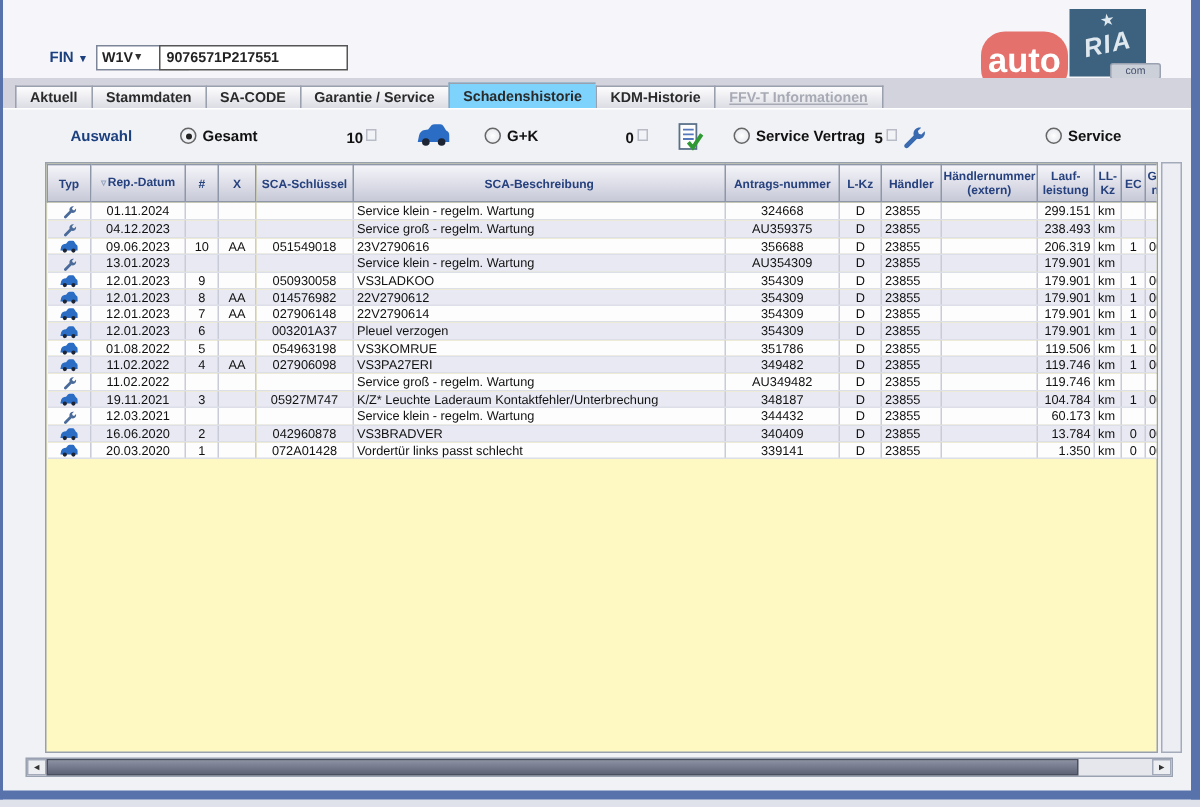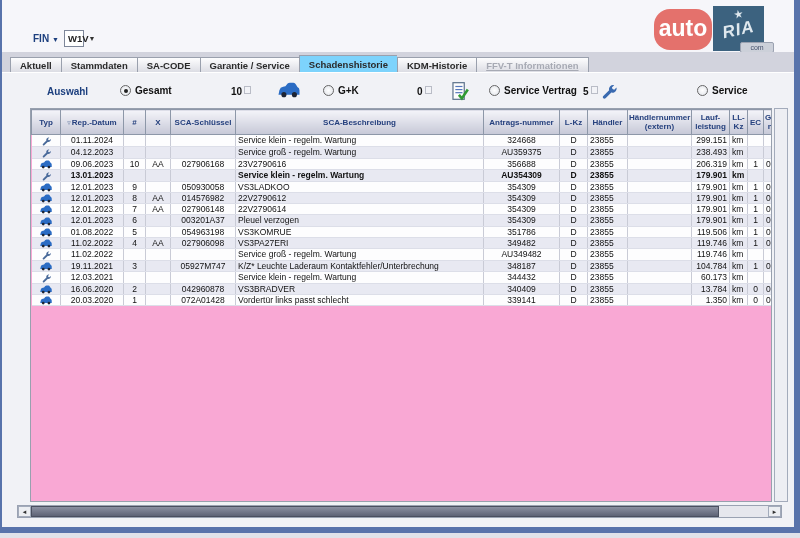--- a/index.html
+++ b/index.html
@@ -7,31 +7,31 @@
   body { background:#dfe2ea; font-family:"Liberation Sans", sans-serif; position:relative; overflow:hidden; }
 
   .window { position:absolute; left:0; top:0; width:800px; height:533px;
     background:#f1f2f6; border-left:2px solid #5873ab; border-right:6px solid #5873ab;
     border-bottom:6px solid #5873ab; }
 
   
   .topbar { position:absolute; left:0; top:0; width:100%; height:52px; background:#f6f6fa; }
   .fin-label { position:absolute; left:31px; top:33px; font-size:10px; font-weight:bold; color:#1c3f7e; cursor:pointer; }
   .fin-label .arr { font-size:7px; color:#1c3f7e; }
-  .wtv-select { position:absolute; left:62px; top:30px; width:20px; height:17px; background:#fff;
+  .wtv-select { position:absolute; left:62px; top:30px; width:62px; height:17px; background:#fff;
     border:1px solid #7d8699; font-size:9.5px; font-weight:bold; color:#222; display:flex;
     align-items:center; justify-content:flex-start; padding:0 3px; cursor:pointer; }
   .wtv-select .arr { font-size:7px; color:#333; }
   .fin-input { position:absolute; left:104px; top:30px; width:126px; height:17px; background:#fff;
     border:1px solid #555; font-size:9.5px; font-weight:bold; color:#222; padding:0 4px;
     font-family:"Liberation Sans", sans-serif; }
 
   
   .logo { position:absolute; left:652px; top:5px; width:130px; height:48px; }
-  .logo-auto { position:absolute; left:0; top:4px; width:58px; height:41px; background:#e4716c;
+  .logo-auto { position:absolute; left:0; top:16px; width:58px; height:41px; background:#e4716c;
     border-radius:16px; color:#fff; font-size:23px; font-weight:bold; text-align:center; line-height:38px; }
   .logo-ria { position:absolute; left:59px; top:1px; width:51px; height:45px; background:#3c627f;
     color:#dfe8ee; text-align:center; overflow:hidden; }
   .logo-ria .star { font-size:11px; display:block; line-height:11px; margin-top:3px; transform:rotate(-10deg); }
   .logo-ria .ria-text { font-size:17px; font-weight:bold; font-style:italic; display:block;
     transform:rotate(-12deg); letter-spacing:1px; line-height:20px; }
   .logo-com { position:absolute; left:86px; top:37px; width:34px; height:11px; background:#ccd0d9;
     border:1px solid #9aa1b0; border-radius:2px; font-size:7px; color:#44506b; text-align:center; line-height:9px; }
 
   
@@ -54,32 +54,32 @@
   .radio.checked::after { content:""; position:absolute; left:2.5px; top:2.5px; width:4px; height:4px;
     border-radius:50%; background:#222; }
   .ropt { position:absolute; top:7px; white-space:nowrap; }
   .ropt label { margin-left:4px; cursor:pointer; }
   .count { position:absolute; top:8px; font-size:10px; font-weight:bold; color:#111; }
   .minibox { display:inline-block; width:7px; height:8px; border:1px solid #b9bcc6; background:#f2f3f7;
     vertical-align:1px; margin-left:2px; }
   .ficon { position:absolute; top:3px; width:24px; height:20px; cursor:pointer; }
 
   
-  .table-wrap { position:absolute; left:28px; top:108px; width:742px; height:394px; background:#f9a8d4;
+  .table-wrap { position:absolute; left:28px; top:108px; width:742px; height:394px; background:#fef9c3;
     border:1px solid #98a0ae; overflow:hidden; }
   table { border-collapse:collapse; table-layout:fixed; width:772px; }
   th { background:linear-gradient(#f4f4f9,#c6c8d7); border:1px solid #8d97a8; font-size:8px;
     font-weight:bold; color:#26417e; height:25px; text-align:center; padding:0 1px; line-height:9px;
     cursor:pointer; overflow:hidden; }
   .sort-ic { color:#9aa6c0; font-size:7px; margin-right:1px; }
   td { font-size:8.5px; color:#111; height:11px; line-height:10px; padding:0 2px;
     border-right:1px solid #c9cbd6; border-bottom:1px solid #dcdee8; white-space:nowrap; overflow:hidden; }
   tbody tr:nth-child(odd)  { background:#fdfdfe; }
   tbody tr:nth-child(even) { background:#e8e9f2; }
-  tbody tr.marked td { border-top:1px solid #cf8a66;font-weight:bold; }
+  tbody tr.marked td { border-top:1px solid #cf8a66; }
   td:nth-child(1) { text-align:center; padding:0; }
   td:nth-child(2),td:nth-child(3),td:nth-child(4),td:nth-child(5),
   td:nth-child(7),td:nth-child(8),td:nth-child(13) { text-align:center; }
   td:nth-child(6),td:nth-child(9),td:nth-child(12),td:nth-child(14) { text-align:left; }
   td:nth-child(11) { text-align:right; }
   td svg { vertical-align:middle; }
 
   
   .vscroll { position:absolute; left:772px; top:108px; width:14px; height:394px; background:#edeef3;
     border:1px solid #a3abbb; cursor:pointer; }
@@ -95,20 +95,21 @@
 <body>
 
 <div class="window">
 
   <div class="topbar">
     <div class="fin-label"><span>FIN</span> <span class="arr">▼</span></div>
     <div class="wtv-select">
         <span>W1V</span>
         <span class="arr">▼</span>
       </div>
+    <input class="fin-input" value="9076571P217551" style="">
 
     <div class="logo">
       <div class="logo-auto">auto</div>
       <div class="logo-ria">
         <span class="star">★</span>
         <span class="ria-text">RIA</span>
       </div>
       <div class="logo-com">com</div>
     </div>
   </div>
@@ -244,21 +245,21 @@
           </tr>
           <tr>
             <td><svg width="14" height="9" viewBox="0 0 16 11">
                 <path d="M1 8.6 1.6 5.6 Q2.1 3.6 4.1 3.3 L5.6 3 7.1 1.2 Q7.6 .7 8.6 .7 L11 .7 Q12 .7 12.6 1.8 L13.6 3.5 Q15 4 15 5.6 L15 8.6 Z" fill="#2b6cc4"></path>
                 <circle cx="4.6" cy="8.6" r="1.7" fill="#1d2433"></circle>
                 <circle cx="11.6" cy="8.6" r="1.7" fill="#1d2433"></circle>
               </svg></td>
             <td>09.06.2023</td>
             <td>10</td>
             <td>AA</td>
-            <td>027906168</td>
+            <td>051549018</td>
             <td>23V2790616</td>
             <td>356688</td>
             <td>D</td>
             <td>23855</td>
             <td></td>
             <td>206.319</td>
             <td>km</td>
             <td>1</td>
             <td>00000125</td>
           </tr>

